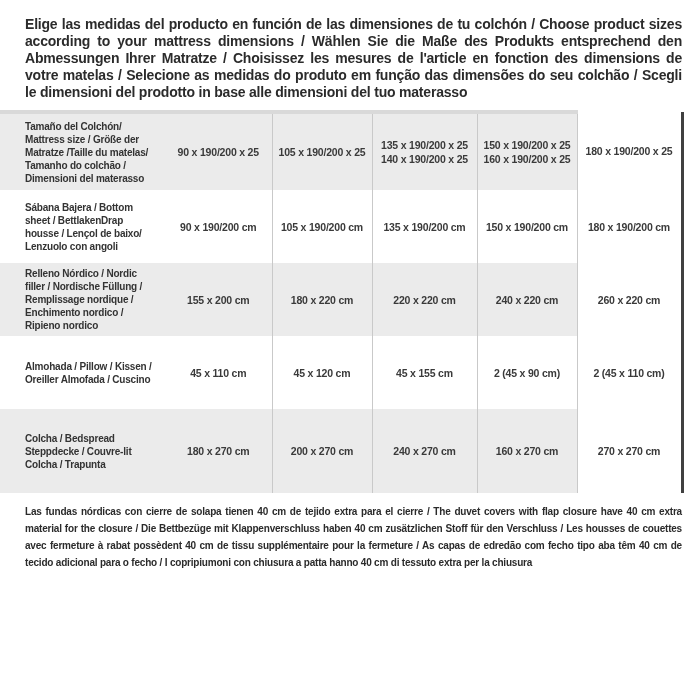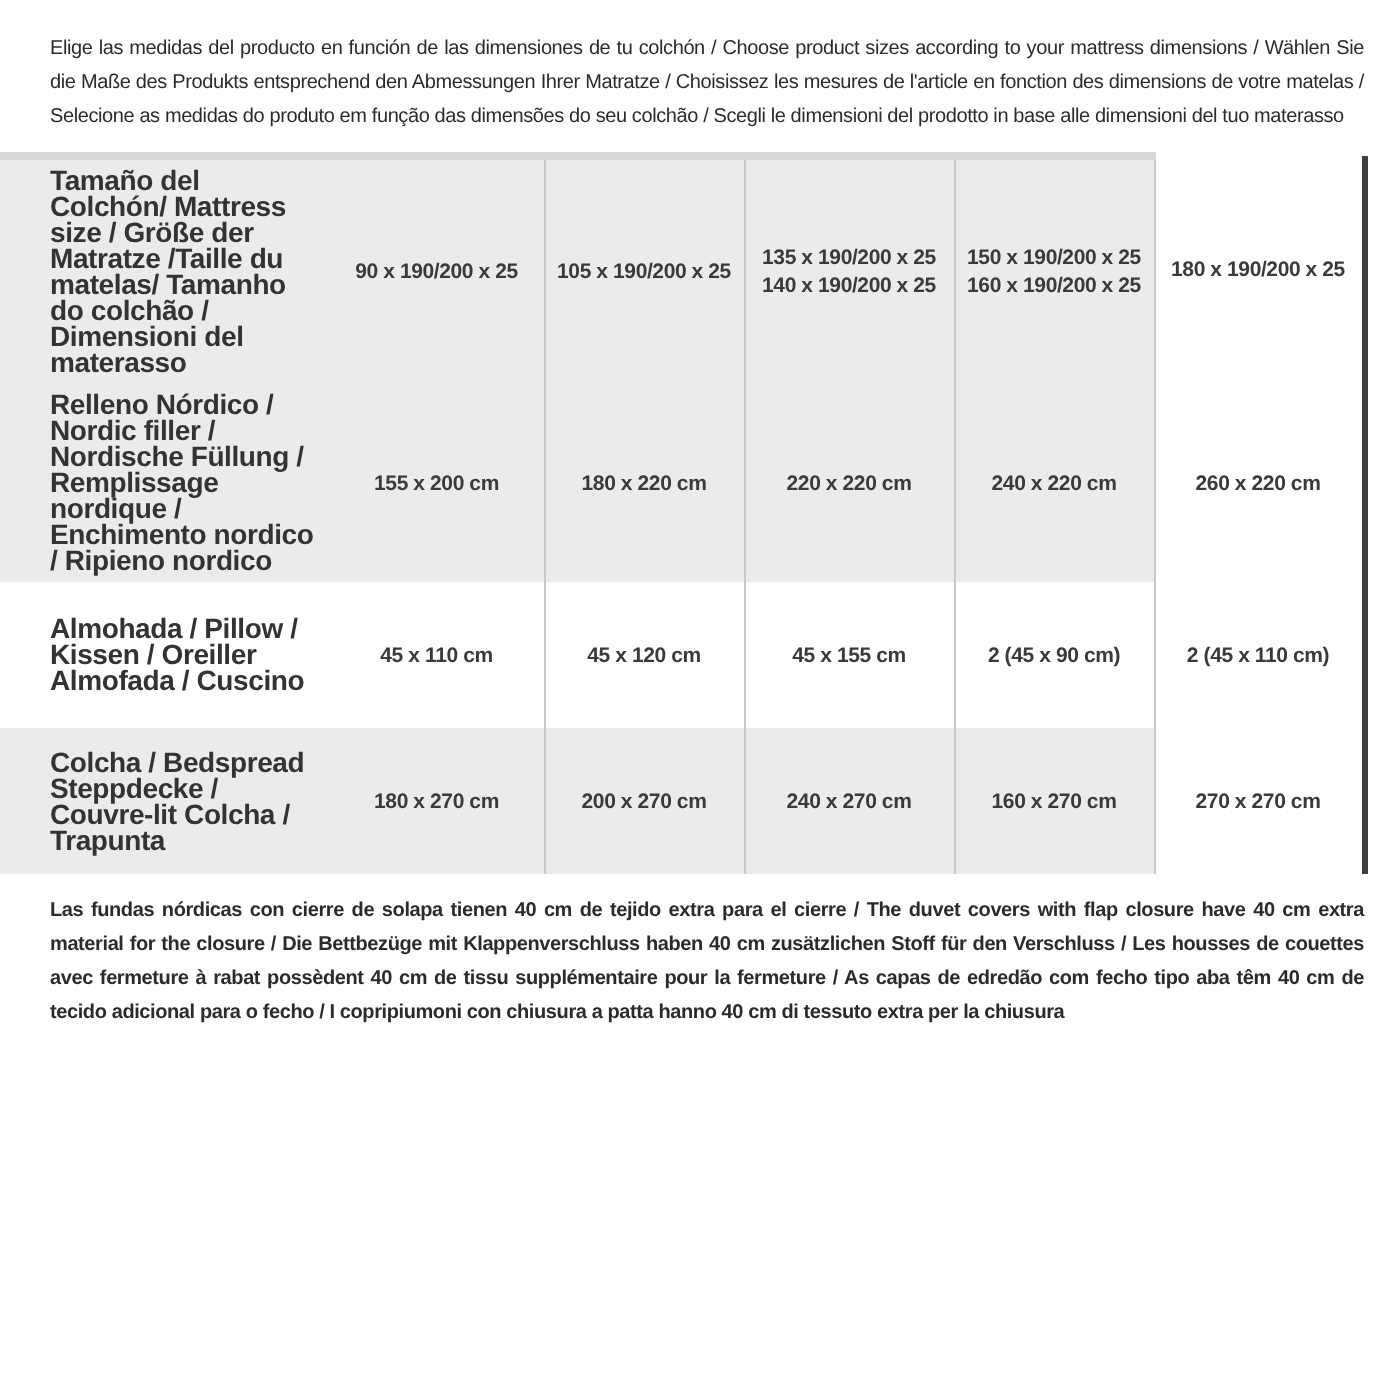--- a/index.html
+++ b/index.html
@@ -10,22 +10,22 @@
   body {
     width: 700px;
     height: 700px;
     overflow: hidden;
     font-family: "Liberation Sans", sans-serif;
     color: #2f2f2f;
     -webkit-font-smoothing: antialiased;
   }
   .intro {
     margin: 16px 18px 0 25px;
-    font-size: 10px;
-    font-weight: normal;
+    font-size: 14px;
+    font-weight: bold;
     line-height: 17px;
     letter-spacing: -0.2px;
     text-align: justify;
     color: #2b2b2b;
   }
   table.sizes {
     border-collapse: collapse;
     table-layout: fixed;
     width: 682px;
     margin: 9px 0 0 0;
@@ -34,21 +34,21 @@
   table.sizes col.c1 { width: 107px; }
   table.sizes col.c2 { width: 100px; }
   table.sizes col.c3 { width: 105px; }
   table.sizes col.c4 { width: 100px; }
   table.sizes col.c5 { width: 105px; }
 
   th.label {
     text-align: left;
     vertical-align: middle;
     padding: 4px 6px 4px 25px;
-    font-size: 14px;
+    font-size: 10px;
     line-height: 13px;
     font-weight: bold;
     letter-spacing: -0.2px;
     color: #333333;
   }
   td.val {
     text-align: center;
     vertical-align: middle;
     font-size: 10.5px;
     line-height: 14px;
@@ -103,20 +103,28 @@
     </colgroup>
     <tbody>
         <tr class="stripe">
           <th class="label">Tamaño del Colchón/ Mattress size / Größe der Matratze /Taille du matelas/ Tamanho do colchão / Dimensioni del materasso</th>
           <td class="val">90 x 190/200 x 25</td>
           <td class="val">105 x 190/200 x 25</td>
           <td class="val">135 x 190/200 x 25<br>140 x 190/200 x 25</td>
           <td class="val">150 x 190/200 x 25<br>160 x 190/200 x 25</td>
           <td class="val last">180 x 190/200 x 25</td>
         </tr>
+        <tr>
+          <th class="label">Sábana Bajera / Bottom sheet / BettlakenDrap housse / Lençol de baixo/ Lenzuolo con angoli</th>
+          <td class="val">90 x 190/200 cm</td>
+          <td class="val">105 x 190/200 cm</td>
+          <td class="val">135 x 190/200 cm</td>
+          <td class="val">150 x 190/200 cm</td>
+          <td class="val last">180 x 190/200 cm</td>
+        </tr>
         <tr class="stripe">
           <th class="label">Relleno Nórdico / Nordic filler / Nordische Füllung / Remplissage nordique / Enchimento nordico / Ripieno nordico</th>
           <td class="val">155 x 200 cm</td>
           <td class="val">180 x 220 cm</td>
           <td class="val">220 x 220 cm</td>
           <td class="val">240 x 220 cm</td>
           <td class="val last">260 x 220 cm</td>
         </tr>
         <tr>
           <th class="label">Almohada  / Pillow / Kissen / Oreiller Almofada / Cuscino</th>

